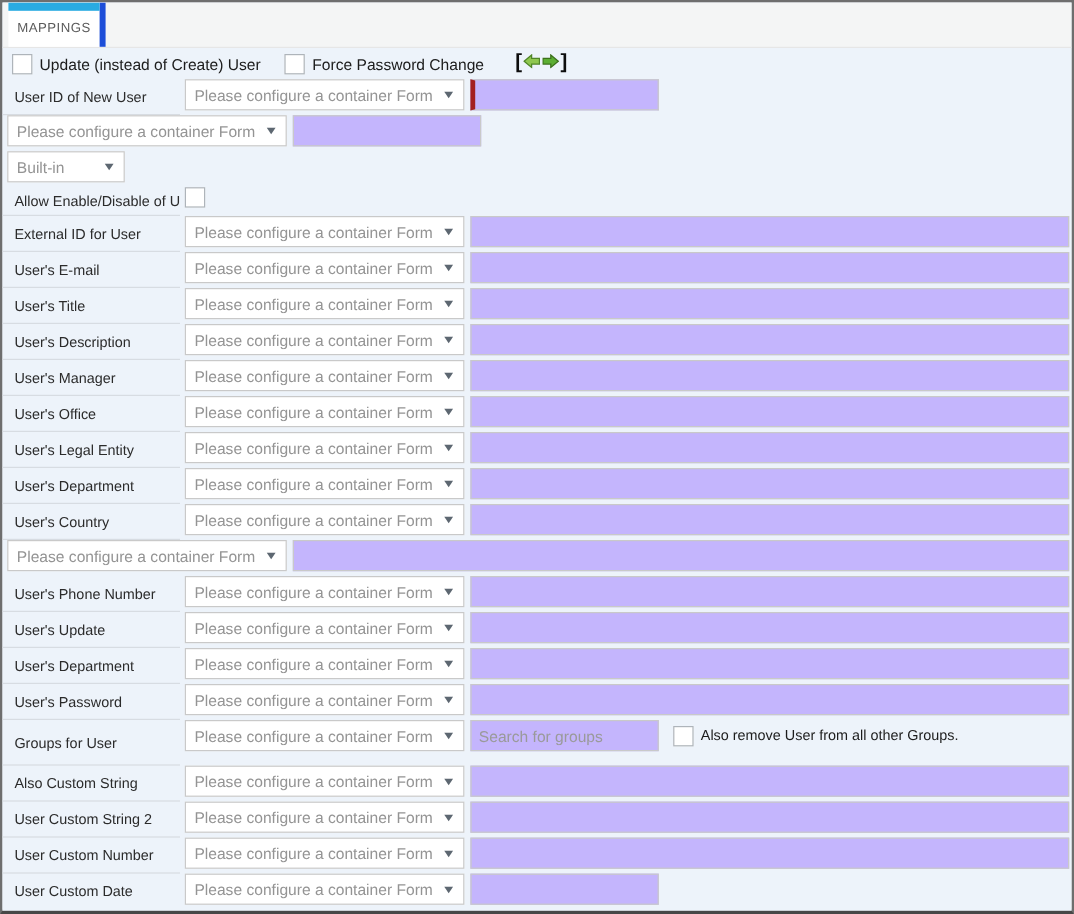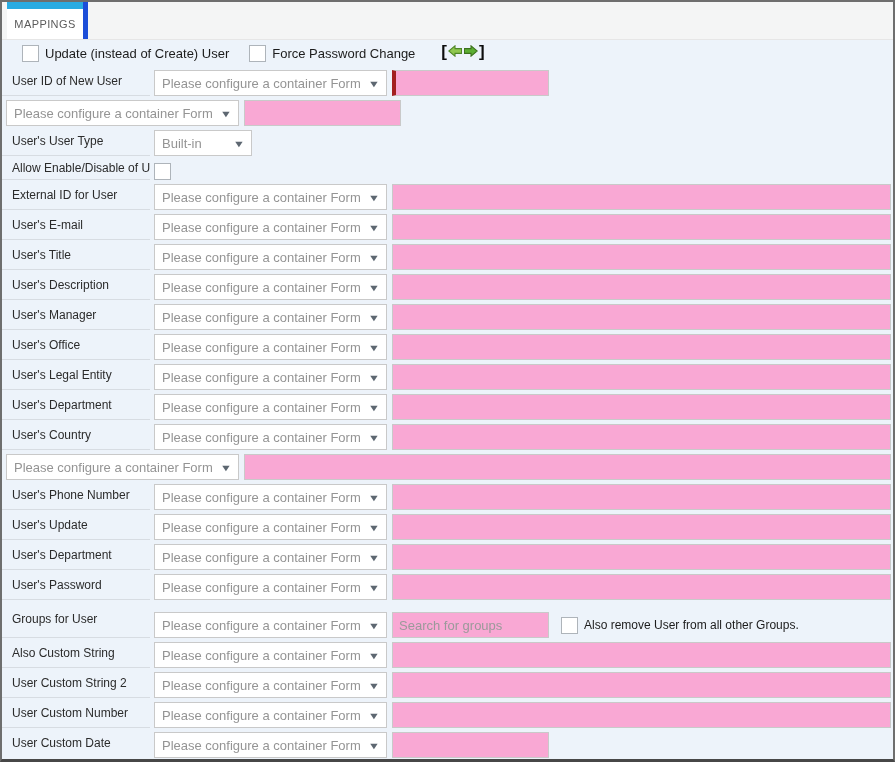--- a/index.html
+++ b/index.html
@@ -26,37 +26,37 @@
     font-size:11px; color:#5b5b5b; letter-spacing:0.4px;
     border-right:5px solid #1d4ed8;
     cursor:default;
   }
   .tab-accent { position:absolute; top:0; left:0; right:0; height:7px; background:#29abe2; }
   .tab-text { margin-top:6px; }
 
   
   .options-row {
     height:26px; background:#edf3fa;
-    display:flex; align-items:center; padding-left:8px;margin-left:12px;
+    display:flex; align-items:center; padding-left:8px;
   }
   .opt-group { display:flex; align-items:center; margin-right:20px; }
   .opt-label { font-size:13px; color:#1c1c1c; margin-left:6px; white-space:nowrap; }
 
   .checkbox {
     width:17px; height:17px; background:#ffffff;
     border:1px solid #aeb4ba; display:inline-block; flex:none;
   }
 
   .swap-icon { display:flex; align-items:center; margin-left:6px; margin-top:-4px; cursor:pointer; }
   .bracket { font-size:17px; font-weight:bold; color:#0d0d0d; line-height:1; }
   .swap-icon svg { margin:0 1px; display:block; }
 
   
   .rows { display:block; }
-  .row { display:flex; align-items:flex-end; height:30px; background:#edf3fa; }
+  .row { display:flex; align-items:flex-start; height:30px; background:#edf3fa; }
   .row.kind-check { height:24px; }
   .row.kind-groups { height:38px; }
 
   .row-label {
     width:148px; flex:none; align-self:stretch;
     display:flex; align-items:center;
     padding-left:10px;
     font-size:12px; color:#2b2b2b;
     border-bottom:1px solid #d7dce2;
     white-space:nowrap; overflow:hidden;
@@ -76,21 +76,21 @@
     font-size:13px; color:#949494;
     white-space:nowrap; overflow:hidden;
   }
   .dd-arrow {
     font-size:10px; color:#5d6771; margin-left:5px; flex:none;
     transform:scaleX(1.25) scaleY(0.9);
   }
 
   .text-input {
     height:26px; margin-left:5px;
-    border:1px solid #c9c9c9; background:#f9a8d4;
+    border:1px solid #c9c9c9; background:#c4b5fd;
     font-family:"Liberation Sans", sans-serif;
     font-size:13px; color:#333; padding:0 6px;
     outline:none;
   }
   .text-input.short { width:157px; flex:none; }
   .text-input.long  { flex:1; margin-right:2px; min-width:0; }
   .text-input.required { border-left:4px solid #a32020; padding-left:4px; }
   .text-input::placeholder { color:#9a9a9a; opacity:1; }
 
   .groups-check { margin-left:12px; }
@@ -143,21 +143,20 @@
       <div class="row kind-map_short">
         <div class="row-controls">
           <div class="dropdown">
             <span class="dd-text">Please configure a container Form first</span>
             <span class="dd-arrow">▼</span>
           </div>
           <input class="text-input short" type="text" value="" style="">
         </div>
       </div>
       <div class="row kind-select">
-        <div class="row-label">User's User Type</div>
         <div class="row-controls">
           <div class="dropdown small">
             <span class="dd-text">Built-in</span>
             <span class="dd-arrow">▼</span>
           </div>
         </div>
       </div>
       <div class="row kind-check">
         <div class="row-label">Allow Enable/Disable of User</div>
         <div class="row-controls">

